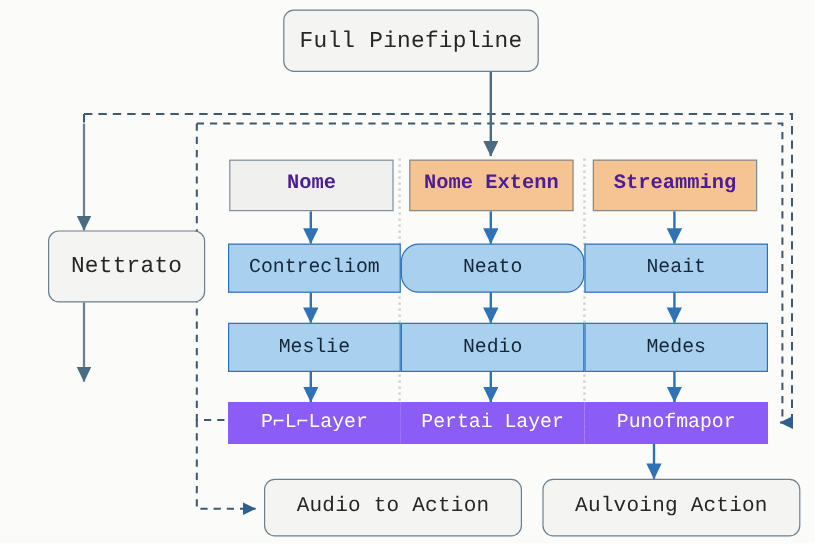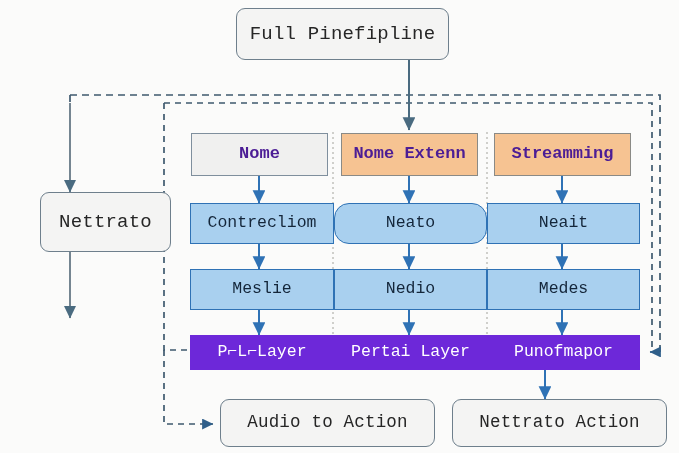--- a/index.html
+++ b/index.html
@@ -55,21 +55,21 @@
   .hdr.orange  { background: #f6c392; border-color: #8a8a86; }
   
   .blue {
     background: #a9d0ef;
     border: 1.4px solid #2f72b5;
     font-size: 16.5px;
     color: #14263a;
   }
   
   .green {
-    background: #6d28d9;
+    background: #8b5cf6;
     font-size: 16.5px;
     color: #ffffff;
     border: none;
   }
 </style>
 </head>
 <body>
 
 <div id="canvas">
 
@@ -162,16 +162,16 @@
     <span>Pertai Layer</span>
   </div>
   <div class="node green" style="left:487px; top:335px; width:153px; height:35px;">
     <span>Punofmapor</span>
   </div>
 
   <div class="node plain small" style="left:220px; top:399px; width:215px; height:48px;">
     <span>Audio to Action</span>
   </div>
   <div class="node plain small" style="left:452px; top:399px; width:215px; height:48px;">
-    <span>Nettrato Action</span>
+    <span>Aulvoing Action</span>
   </div>
 
 </div>
 
 </body></html>

